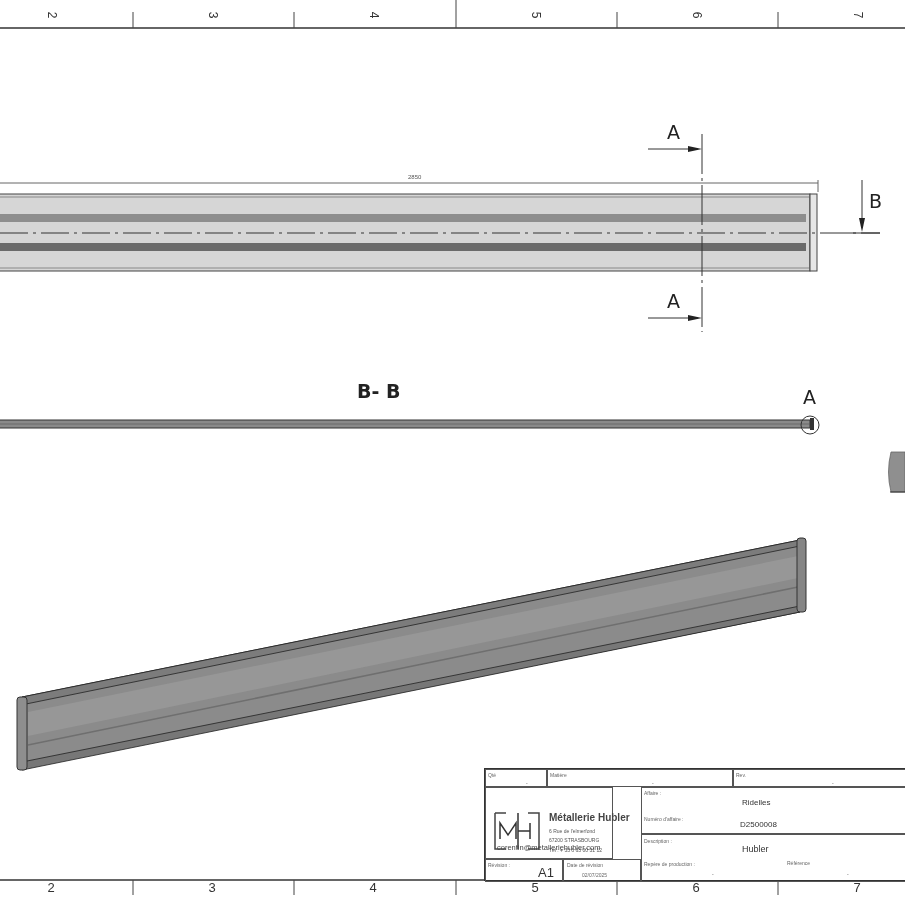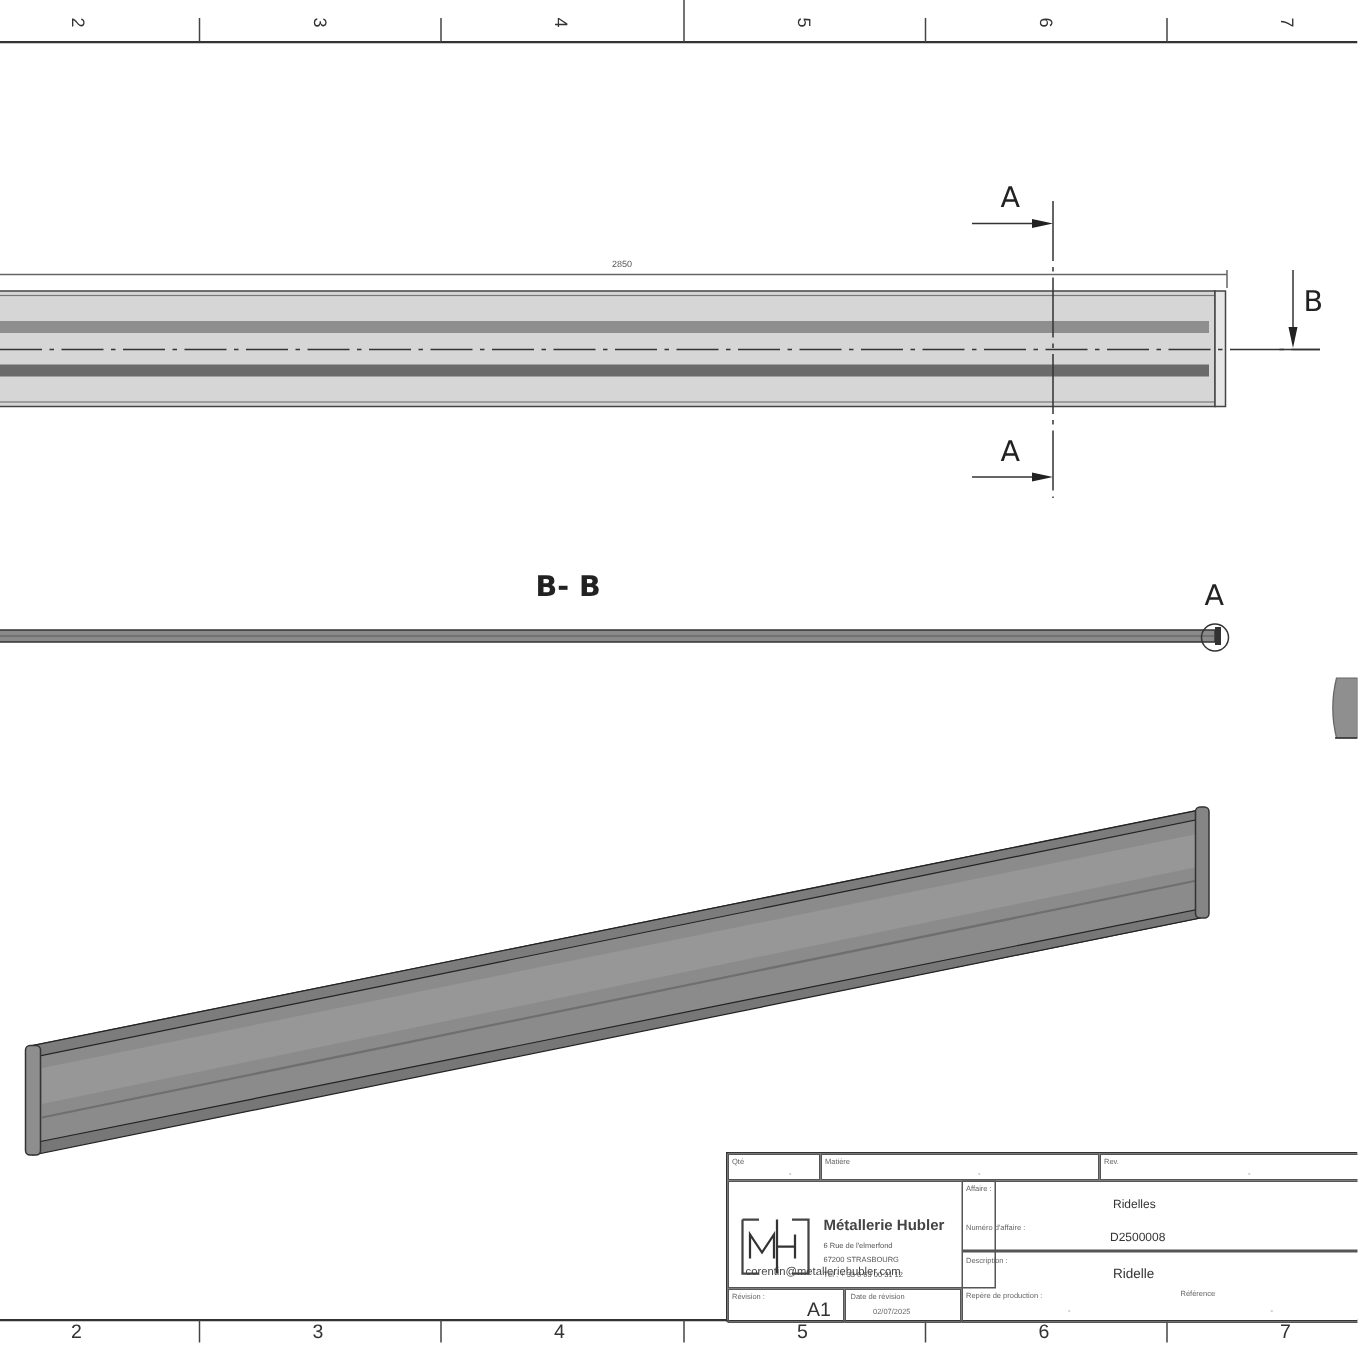--- a/index.html
+++ b/index.html
@@ -130,21 +130,21 @@
   </div>
   <div class="cell" style="left:62px; top:0; width:186px; height:18px;">
     <span class="small" style="left:2px; top:2px;">Matière</span>
     <span class="small" style="left:104px; top:10px;">-</span>
   </div>
   <div class="cell" style="left:248px; top:0; width:175px; height:18px;">
     <span class="small" style="left:2px; top:2px;">Rev.</span>
     <span class="small" style="left:98px; top:10px;">-</span>
   </div>
 
-  <div class="cell" style="left:0; top:18px; width:179px; height:72px;">
+  <div class="cell" style="left:0; top:18px; width:128px; height:72px;">
     <svg class="logo" viewBox="0 0 50 40">
       <path d="M3 2 H14 M3 2 V38 H14" stroke="#444" stroke-width="1.5" fill="none"></path>
       <path d="M36 2 H47 V38 H36" stroke="#444" stroke-width="1.5" fill="none"></path>
       <path d="M8 28 V12 L16 24 L24 12 V28" stroke="#333" stroke-width="1.5" fill="none"></path>
       <path d="M26 2 V38 M26 20 H38 M38 12 V28" stroke="#333" stroke-width="1.5" fill="none"></path>
     </svg>
     <div class="company">Métallerie Hubler</div>
     <div class="addr" style="top:40px;">6 Rue de l'elmerfond</div>
     <div class="addr" style="top:49px;">67200 STRASBOURG</div>
     <div class="addr" style="top:59px;">Tél : + 33 6 63 00 31 12</div>
@@ -153,21 +153,21 @@
 
   <div class="cell" style="left:156px; top:18px; width:267px; height:47px;">
     <span class="small" style="left:2px; top:2px;">Affaire :</span>
     <span class="val" style="left:100px; top:10px; width:140px;">Ridelles</span>
     <span class="small" style="left:2px; top:28px;">Numéro d'affaire :</span>
     <span class="val" style="left:98px; top:32px; width:140px;">D2500008</span>
   </div>
 
   <div class="cell" style="left:156px; top:65px; width:267px; height:48px;">
     <span class="small" style="left:2px; top:3px;">Description :</span>
-    <span class="val" style="left:100px; top:9px; width:140px; font-size:9px;">Ridelle</span>
+    <span class="val" style="left:100px; top:9px; width:140px; font-size:9px;">Hubler</span>
     <span class="small" style="left:2px; top:26px;">Repère de production :</span>
     <span class="small" style="left:70px; top:36px;">-</span>
     <span class="small" style="left:145px; top:25px;">Référence</span>
     <span class="small" style="left:205px; top:36px;">-</span>
   </div>
 
   <div class="cell" style="left:0; top:90px; width:78px; height:23px;">
     <span class="small" style="left:2px; top:2px;">Révision :</span>
   </div>
   <div class="rev-val">A1</div>

